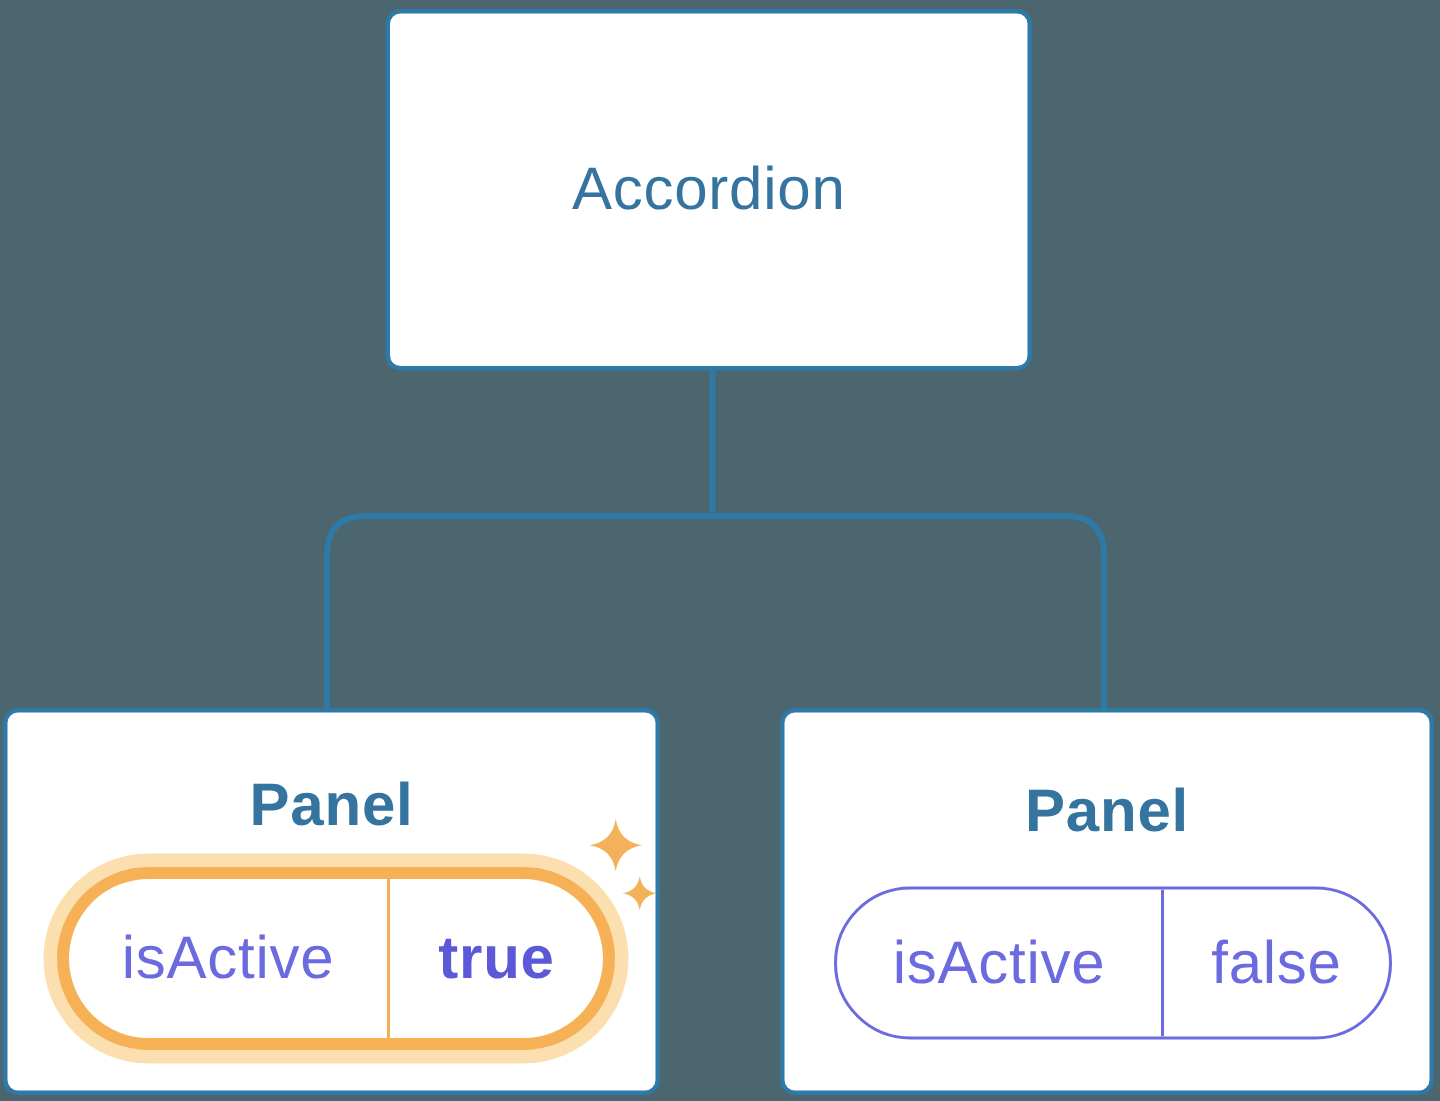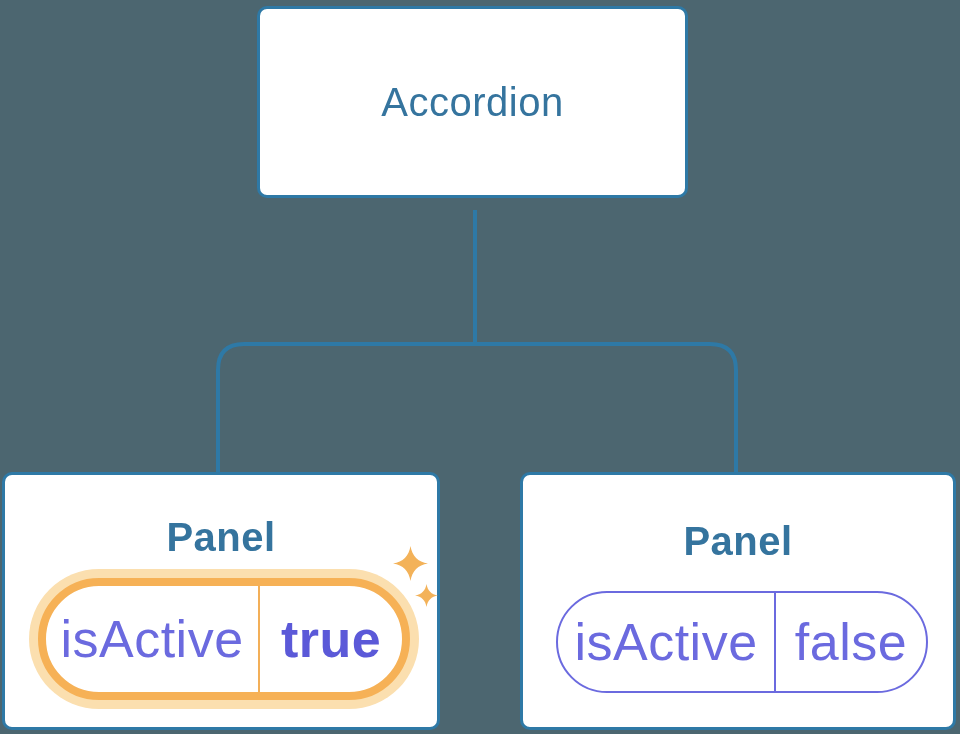--- a/index.html
+++ b/index.html
@@ -13,21 +13,21 @@
   .connectors{position:absolute;left:0;top:0;width:960px;height:734px;}
   .connectors path{stroke:var(--line-blue);stroke-width:4;fill:none;}
   .node{
     position:absolute;
     background:var(--node-bg);
     border:3px solid var(--line-blue);
     border-radius:10px;
     box-sizing:border-box;
   }
   .node-accordion{
-    left:257px;top:6px;width:431px;height:192px;
+    left:257px;top:6px;width:431px;height:241px;
     display:flex;align-items:center;justify-content:center;
   }
   .node-label{
     color:var(--text-blue);
     font-size:40px;
     font-weight:500;
     letter-spacing:.5px;
   }
   .node-panel-active{left:2px;top:472px;width:438px;height:258px;}
   .node-panel-inactive{left:520px;top:472px;width:436px;height:258px;}
@@ -42,21 +42,21 @@
   .pill{
     position:absolute;
     display:flex;align-items:stretch;
     background:var(--node-bg);
     border-radius:999px;
     box-sizing:border-box;
     overflow:hidden;
   }
   .pill .cell{
     display:flex;align-items:center;justify-content:center;
-    font-size:52px;
+    font-size:40px;
     color:var(--purple);
     letter-spacing:.5px;
   }
   .pill-active{
     left:33px;top:103px;width:372px;height:122px;
     border:8px solid var(--orange);
     box-shadow:0 0 0 9px var(--orange-halo);
   }
   .pill-active .cell-name{width:212px;border-right:2px solid var(--orange-divider);}
   .pill-active .cell-value{flex:1;font-weight:700;color:var(--purple-bold);}

